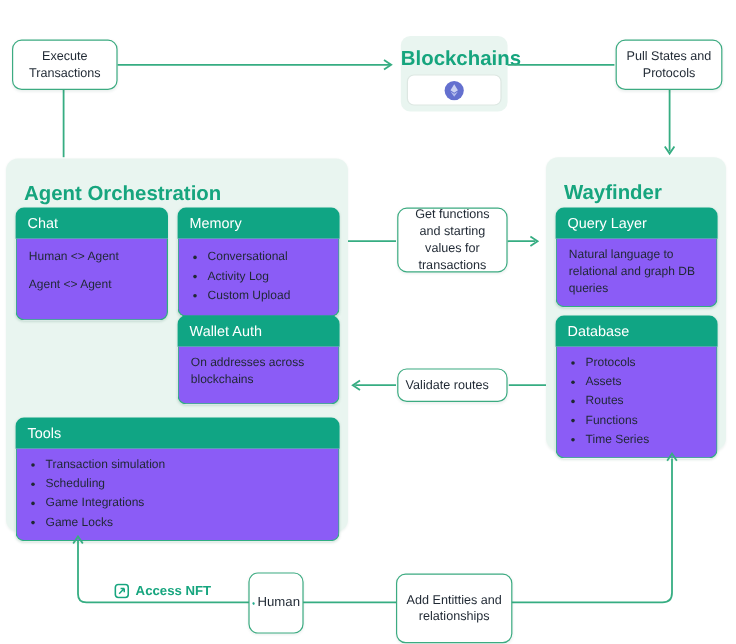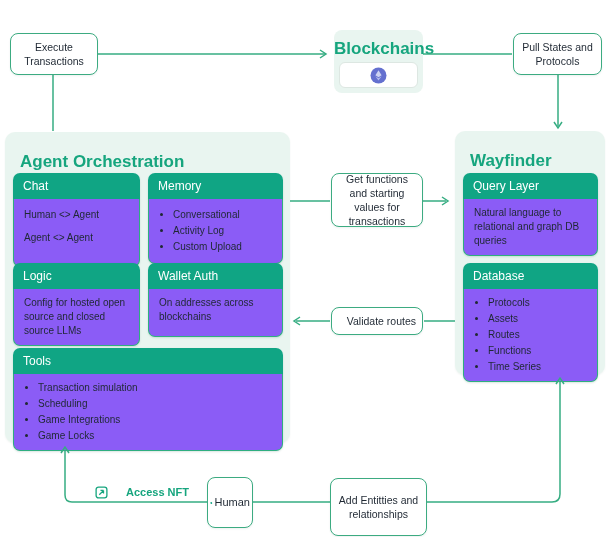--- a/index.html
+++ b/index.html
@@ -15,34 +15,34 @@
 
   .card{position:absolute;border-radius:7px;box-shadow:0 1px 2px rgba(16,90,60,.15)}
   .card-header{background:var(--teal);color:#fff;font-weight:normal;font-size:12px;padding:6px 10px;border-radius:7px 7px 0 0}
   .card-body{background:#8b5cf6;border:1px solid #2fae80;border-top:none;border-radius:0 0 7px 7px;padding:7px 10px;font-size:10px;color:var(--text);line-height:1.4}
   .card-body ul{margin:0;padding-left:14px}
   .card-body li{margin:2px 0}
   .chat-line{margin:2px 0 9px 0}
   .chat-line:last-child{margin-bottom:14px}
 
   .wbox{position:absolute;background:#fff;border:1.3px solid var(--border);border-radius:8px;
-        display:flex;align-items:center;justify-content:flex-end;text-align:center;
+        display:flex;align-items:center;justify-content:flex-start;text-align:center;
         font-size:10.5px;color:var(--text);line-height:1.35;padding:4px 6px;
         box-shadow:0 1px 2px rgba(20,80,60,.08)}
 
   #svg-layer{position:absolute;left:0;top:0;z-index:1;pointer-events:none}
   .panel,#blockchains-panel{z-index:0}
   .card,.wbox,.floaty{z-index:2}
 
   #blockchains-panel{position:absolute;left:334px;top:30px;width:89px;height:63px;background:var(--panel);border-radius:8px;text-align:center}
   #blockchains-title{font-size:17px;font-weight:bold;color:var(--title);margin-top:9px}
   #eth-box{position:absolute;left:5px;top:32px;width:79px;height:26px;background:#fff;border:1px solid #dde7e2;border-radius:6px;display:flex;align-items:center;justify-content:center}
 
   .floaty{position:absolute}
-  #access-nft{display:flex;align-items:flex-start;gap:18px;font-size:11px;font-weight:bold;color:var(--title)}
+  #access-nft{display:flex;align-items:center;gap:5px;font-size:11px;font-weight:bold;color:var(--title)}
   #human-box{left:207px;top:477px;width:46px;height:51px;flex-direction:row;gap:2px;font-size:11px;padding:5px 2px}
 </style>
 </head>
 <body>
 
 <div id="stage">
 
   <svg id="svg-layer" width="613" height="537">
     <g stroke="#36ad82" stroke-width="1.5" fill="none">
       <path d="M98,54 H325"></path>
@@ -97,24 +97,20 @@
       <div class="card-header">Memory</div>
       <div class="card-body">
         <ul>
             <li>Conversational</li>
             <li>Activity Log</li>
             <li>Custom Upload</li>
           </ul>
       </div>
     </div>
 
-    <div class="card" style="left:8px;top:131px;width:127px">
-      <div class="card-header">Logic</div>
-      <div class="card-body">Config for hosted open source and closed source LLMs</div>
-    </div>
 
     <div class="card" style="left:143px;top:131px;width:135px">
       <div class="card-header">Wallet Auth</div>
       <div class="card-body" style="min-height:48px">On addresses across blockchains</div>
     </div>
 
     <div class="card" style="left:8px;top:216px;width:270px">
       <div class="card-header">Tools</div>
       <div class="card-body" style="padding:5px 10px">
         <ul>

